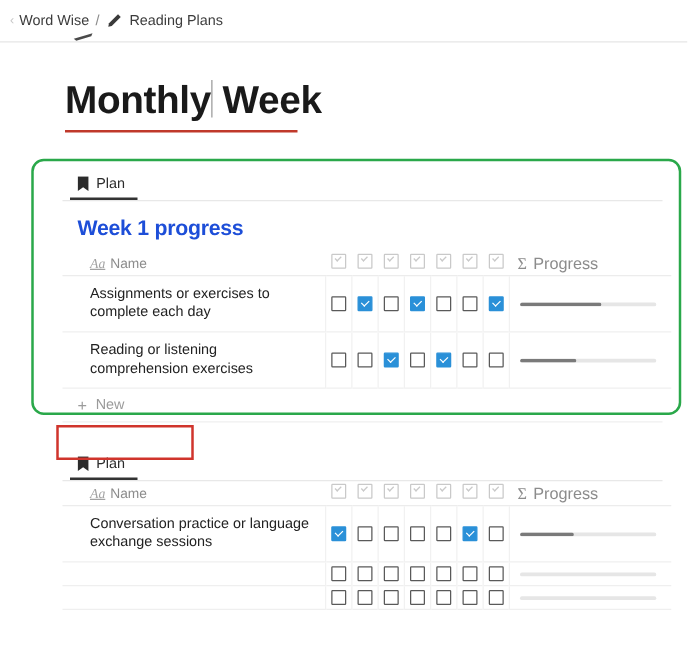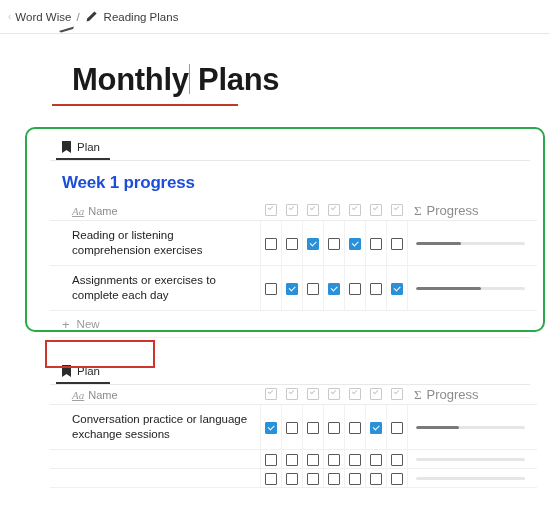--- a/index.html
+++ b/index.html
@@ -67,21 +67,20 @@
   }
   .doc-title {
     font-size: 31px;
     font-weight: bold;
     letter-spacing: -0.3px;
     color: #1a1a1a;
     line-height: 40px;
     display: inline-flex;
     align-items: baseline;
     white-space: pre;
-    margin-left: 20px;
   }
   .caret {
     display: inline-block;
     width: 1px;
     height: 30px;
     background: #9a9a9a;
     vertical-align: middle;
     position: relative;
     top: 4px;
   }
@@ -295,21 +294,21 @@
   <span class="bc-item">Reading Plans</span>
 </div>
 
 <span class="cursor-arrow">
   <svg width="18" height="14" viewBox="0 0 18 14" aria-hidden="true">
     <path d="M1 9 L16 4.5 L15 7 L3 10.5 Z" fill="#4a4a4a"></path>
   </svg>
 </span>
 
 <div class="title-wrap">
-  <div class="doc-title"><span>Monthly</span><span class="caret"></span><span> Plans</span></div>
+  <div class="doc-title"><span>Monthly</span><span class="caret"></span><span> Week</span></div>
   <div class="title-underline"></div>
 </div>
 
 <div id="cards-root">
     <div class="card" style="top: 134px;">
       <div class="tabstrip">
         <div class="tab">
           <span class="bookmark-icon"></span>
           <span class="tab-label">Plan</span>
         </div>
@@ -335,46 +334,46 @@
             <th class="hdr-chk"><span class="hdr-box"></span></th>
             <th class="hdr-chk"><span class="hdr-box"></span></th>
             <th class="hdr-chk"><span class="hdr-box"></span></th>
             <th class="hdr-chk"><span class="hdr-box"></span></th>
             <th class="hdr-chk"><span class="hdr-box"></span></th>
             <th class="hdr-prog"><span class="sigma">Σ</span>Progress</th>
           </tr>
         </thead>
         <tbody>
           <tr>
+            <td class="cell-name">Assignments or exercises to complete each day</td>
+            <td class="cell-chk"><span class="chk"></span></td>
+            <td class="cell-chk"><span class="chk on"></span></td>
+            <td class="cell-chk"><span class="chk"></span></td>
+            <td class="cell-chk"><span class="chk on"></span></td>
+            <td class="cell-chk"><span class="chk"></span></td>
+            <td class="cell-chk"><span class="chk"></span></td>
+            <td class="cell-chk"><span class="chk on"></span></td>
+            <td class="cell-prog">
+              <div class="pbar">
+                <i style="width: 60%;"></i>
+              </div>
+            </td>
+          </tr>
+          <tr>
             <td class="cell-name">Reading or listening comprehension exercises</td>
             <td class="cell-chk"><span class="chk"></span></td>
             <td class="cell-chk"><span class="chk"></span></td>
             <td class="cell-chk"><span class="chk on"></span></td>
             <td class="cell-chk"><span class="chk"></span></td>
             <td class="cell-chk"><span class="chk on"></span></td>
             <td class="cell-chk"><span class="chk"></span></td>
             <td class="cell-chk"><span class="chk"></span></td>
             <td class="cell-prog">
               <div class="pbar">
                 <i style="width: 42%;"></i>
-              </div>
-            </td>
-          </tr>
-          <tr>
-            <td class="cell-name">Assignments or exercises to complete each day</td>
-            <td class="cell-chk"><span class="chk"></span></td>
-            <td class="cell-chk"><span class="chk on"></span></td>
-            <td class="cell-chk"><span class="chk"></span></td>
-            <td class="cell-chk"><span class="chk on"></span></td>
-            <td class="cell-chk"><span class="chk"></span></td>
-            <td class="cell-chk"><span class="chk"></span></td>
-            <td class="cell-chk"><span class="chk on"></span></td>
-            <td class="cell-prog">
-              <div class="pbar">
-                <i style="width: 60%;"></i>
               </div>
             </td>
           </tr>
         </tbody>
       </table>
       <div class="newrow">
         <span class="plus">+</span>
         <span>New</span>
       </div>
     </div>

